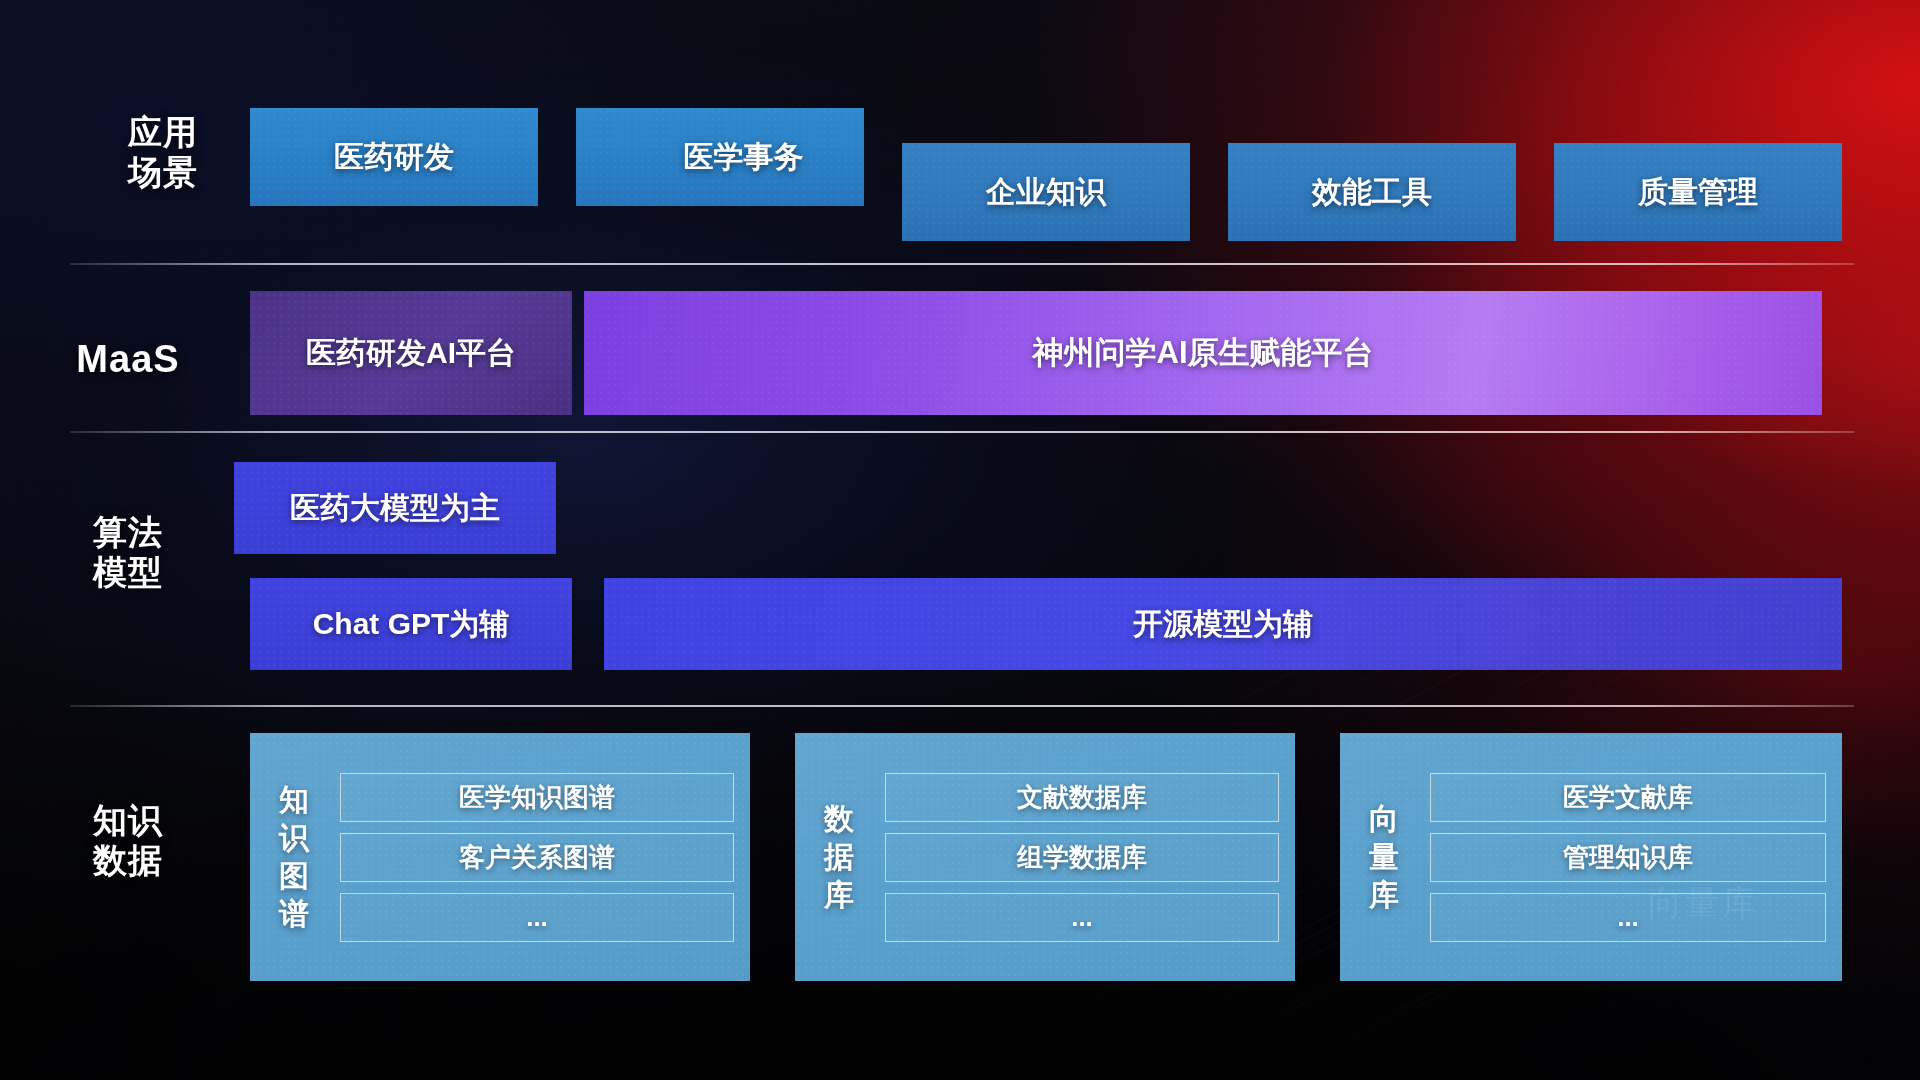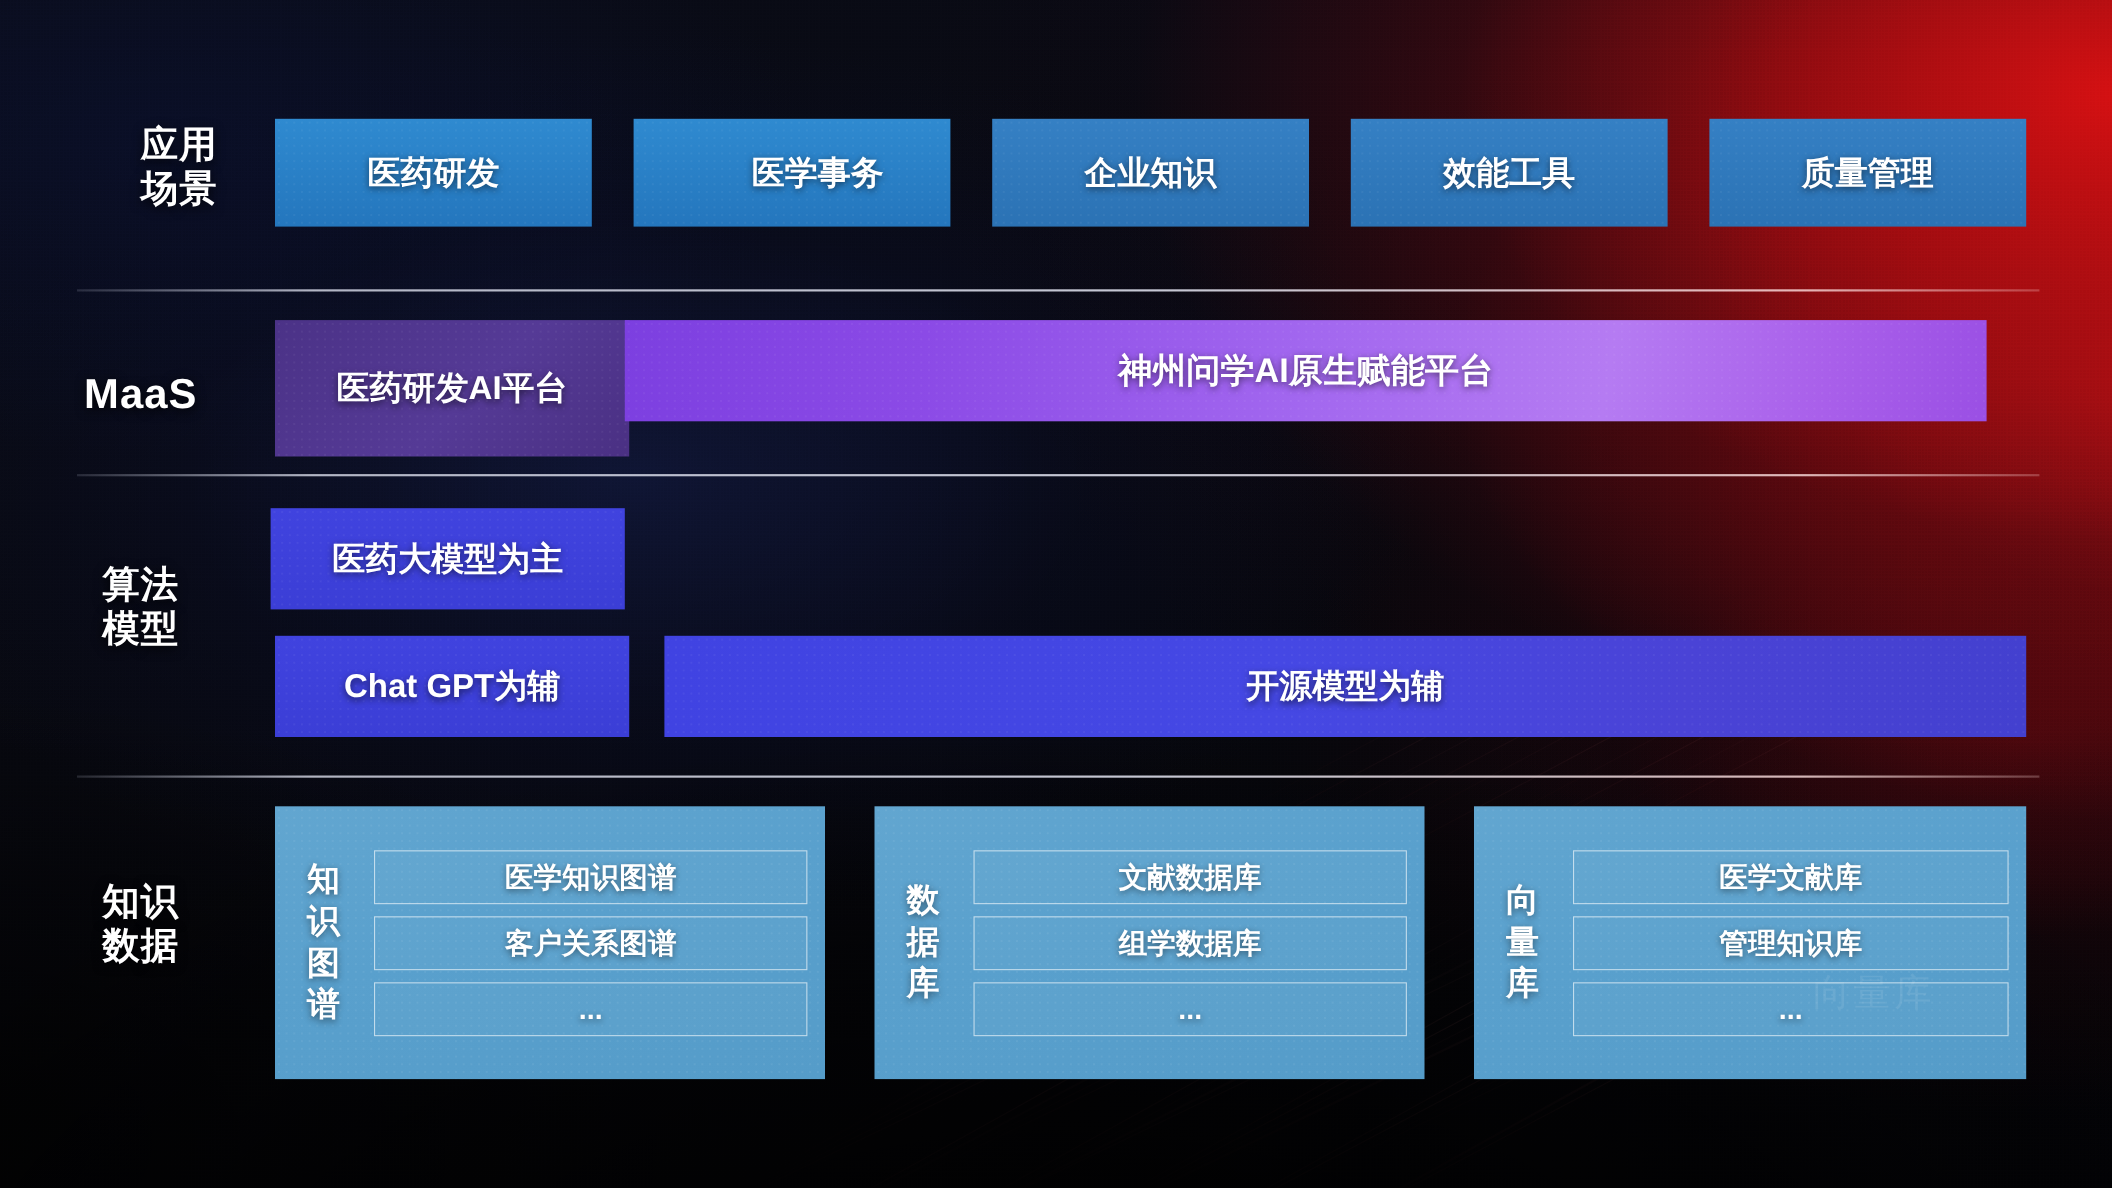--- a/index.html
+++ b/index.html
@@ -77,21 +77,21 @@
   }
   .box::after{
     content:""; position:absolute; inset:0; pointer-events:none;
     background-image:radial-gradient(rgba(255,255,255,.09) 1px, rgba(0,0,0,0) 1.2px);
     background-size:7px 7px;
     opacity:.55;
   }
 
   
   .b-app { background:linear-gradient(180deg,#2f8ad0 0%,#2476bd 100%); font-size:30px; }
-  .b-app.tinted { background:linear-gradient(180deg,#3580c4 0%,#2b72b4 100%); }
+  .b-app.tinted { background:linear-gradient(180deg,#3580c4 0%,#2b72b4 100%);margin-top:35px; }
 
   
   .b-maas-dark { background:linear-gradient(135deg,#4b3287 0%,#553a96 55%,#4a3083 100%); font-size:30px; }
   .b-maas-wide {
     background:linear-gradient(100deg,#7c3fe0 0%,#8b4ae6 22%,#a267ef 50%,#b57bf2 72%,#a95fea 88%,#9a4fe4 100%);
     font-size:31px;
   }
 
   
   .b-algo { background:linear-gradient(180deg,#4043df 0%,#3b3ed6 100%); font-size:30px; }
@@ -201,30 +201,30 @@
     <span>质量管理</span>
   </div>
 
   <div class="divider" style="left:70px; top:263px; width:1784px;"></div>
 
   <div class="row-label" style="left:58px; top:337px; width:140px; font-size:38px;">MaaS</div>
 
   <div class="box b-maas-dark" style="left:250px; top:291px; width:322px; height:124px;">
     <span>医药研发AI平台</span>
   </div>
-  <div class="box b-maas-wide" style="left:568px; top:291px; width:1238px; height:92px;">
+  <div class="box b-maas-wide" style="left:584px; top:291px; width:1238px; height:124px;">
     <span>神州问学AI原生赋能平台</span>
   </div>
 
   <div class="divider" style="left:70px; top:431px; width:1784px;"></div>
 
   <div class="row-label" style="left:58px; top:512px; width:140px;">算法
 模型</div>
 
-  <div class="box b-algo" style="left:246px; top:462px; width:322px; height:92px;">
+  <div class="box b-algo" style="left:234px; top:462px; width:322px; height:92px;">
     <span>医药大模型为主</span>
   </div>
   <div class="box b-algo" style="left:250px; top:578px; width:322px; height:92px;">
     <span>Chat GPT为辅</span>
   </div>
   <div class="box b-algo wide" style="left:604px; top:578px; width:1238px; height:92px;">
     <span>开源模型为辅</span>
   </div>
 
   <div class="divider" style="left:70px; top:705px; width:1784px;"></div>

